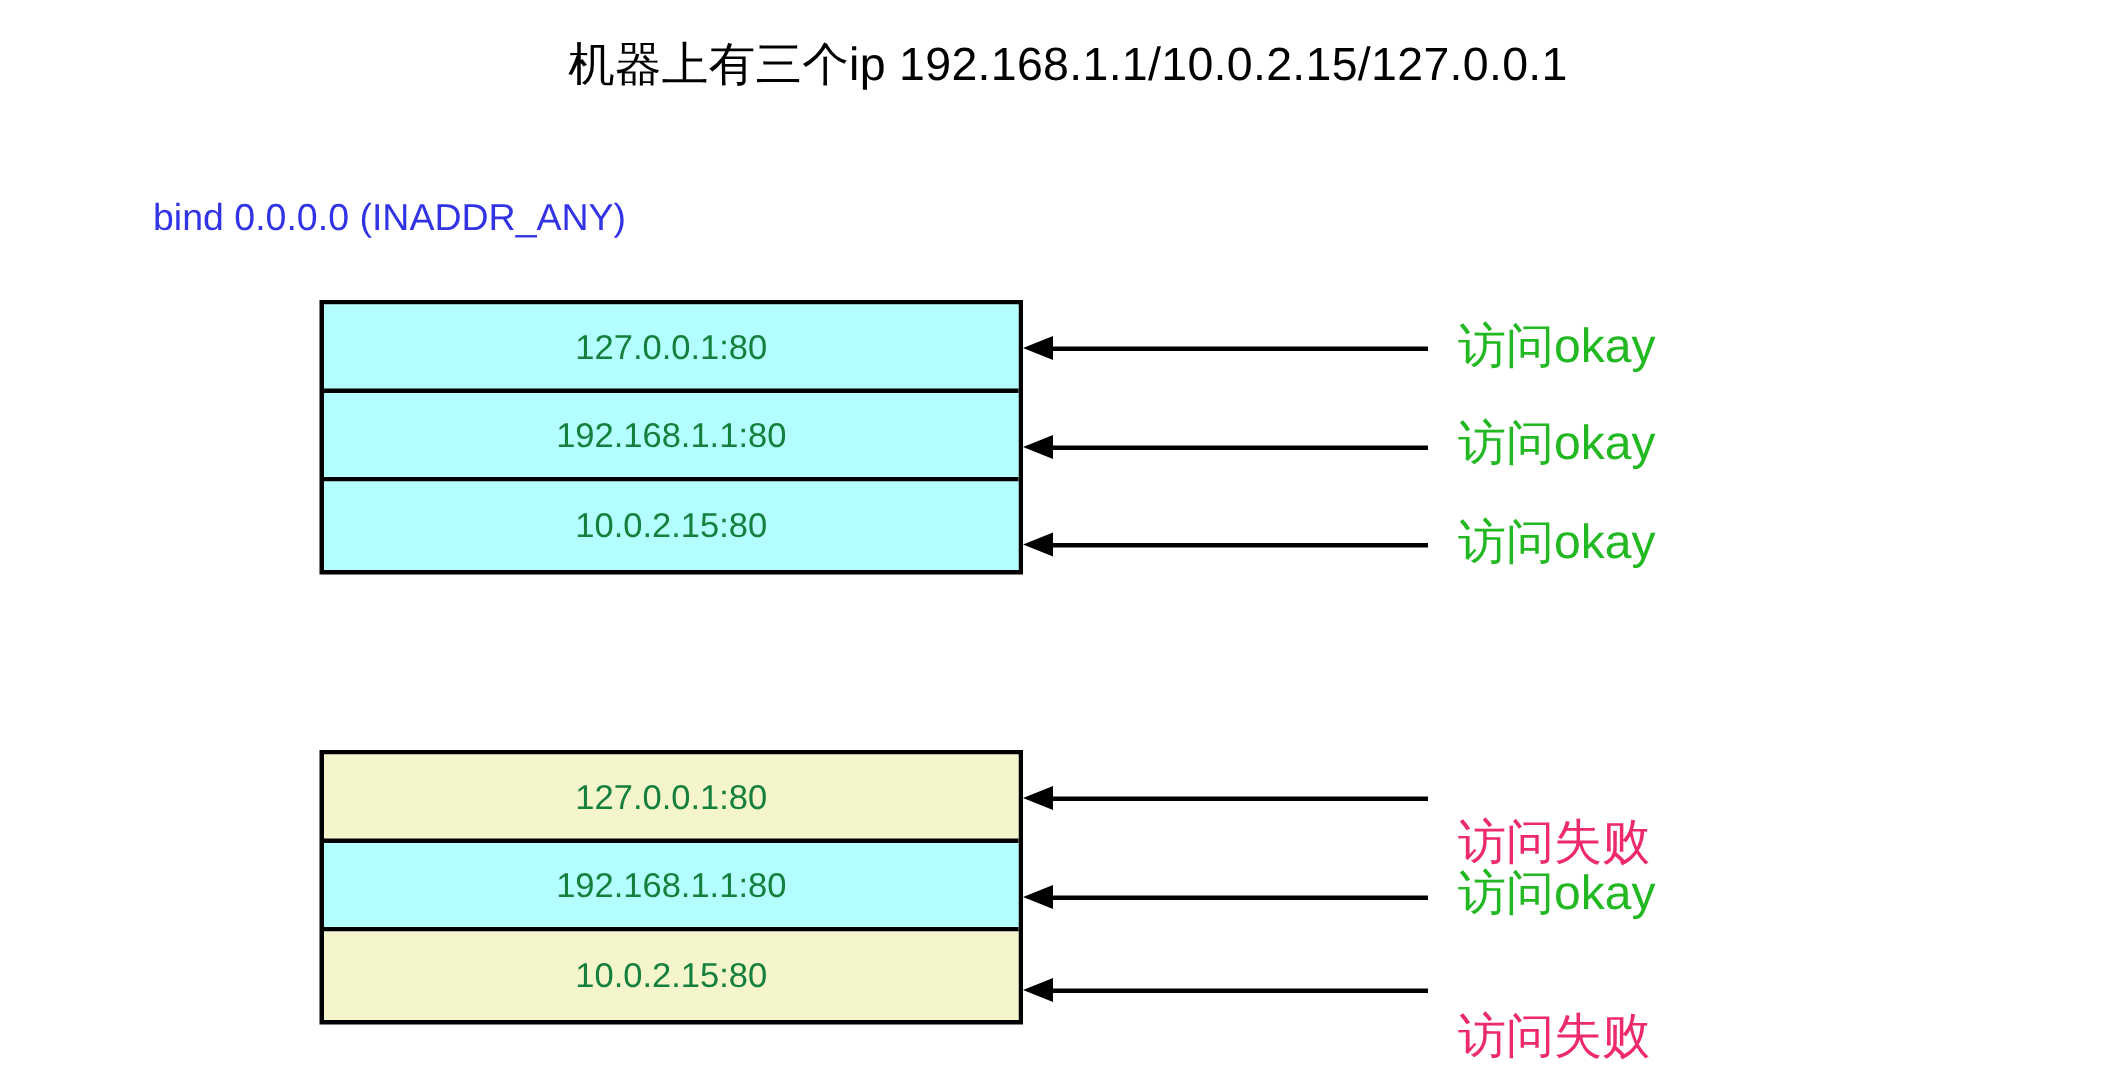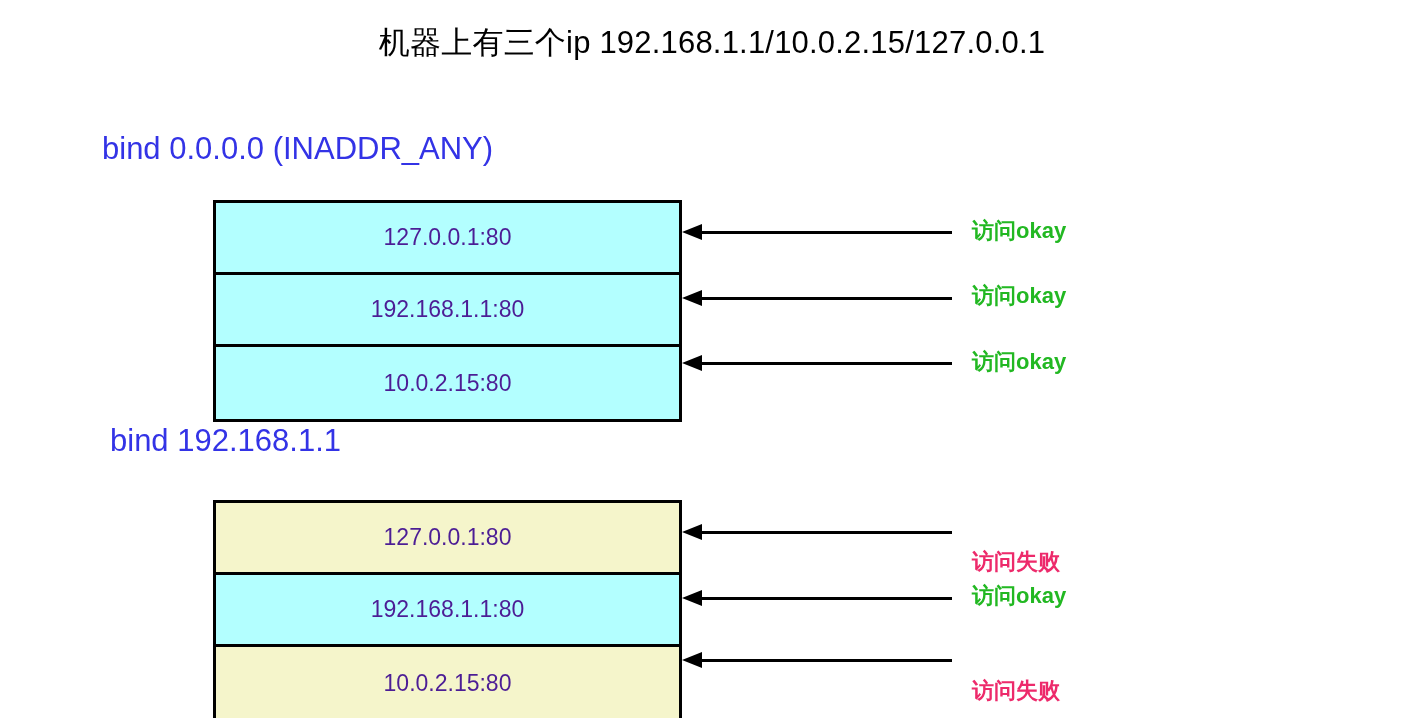--- a/index.html
+++ b/index.html
@@ -29,47 +29,47 @@
     text-align: center;
     font-size: 31px;
     color: #000000;
     letter-spacing: 0.2px;
     white-space: nowrap;
   }
 
   
   .section-heading {
     position: absolute;
-    font-size: 31px;
+    font-size: 25px;
     color: #3333e6;
     white-space: nowrap;
   }
   .section-heading.h1 { left: 102px; top: 131px; }
   .section-heading.h2 { left: 110px; top: 423px; }
 
   
   .ip-table {
     position: absolute;
     left: 213px;
     width: 469px;
     border: 3px solid #000000;
     box-sizing: border-box;
     background: #ffffff;
   }
   .ip-table.t1 { top: 200px; }
   .ip-table.t2 { top: 500px; }
 
   .ip-row {
-    height: 72px;
+    height: 59px;
     box-sizing: border-box;
     display: flex;
     align-items: center;
     justify-content: center;
     font-size: 23px;
-    color: #4c1d95;
+    color: #15803d;
     border-bottom: 3px solid #000000;
     position: relative;
   }
   .ip-row:last-child { border-bottom: none; text-align: center; }
 
   .fill-cyan   { background: #b3ffff; }
   .fill-yellow { background: #f5f5cb; }
 
   
   .arrow-group {
@@ -93,24 +93,23 @@
     width: 0;
     height: 0;
     border-top: 8px solid transparent;
     border-bottom: 8px solid transparent;
     border-right: 20px solid #000000;
   }
 
   .side-label {
     position: absolute;
     left: 972px;
-    font-size: 22px;
+    font-size: 32px;
     white-space: nowrap;
     transform: translateY(-50%);
-    font-weight: bold;
   }
   .lbl-ok   { color: #22b822; }
   .lbl-fail { color: #ed2a6b; margin-top: 32px; }
 </style>
 </head>
 <body>
 
 <div id="diagram">
 
   <div class="title">机器上有三个ip 192.168.1.1/10.0.2.15/127.0.0.1</div>
@@ -139,21 +138,20 @@
   </div>
   <div class="arrow-group" style="top:353px">
     <div class="arrow-head"></div>
     <div class="arrow-line"></div>
   </div>
 
   <div class="side-label lbl-ok" style="top:231px">访问okay</div>
   <div class="side-label lbl-ok" style="top:296px">访问okay</div>
   <div class="side-label lbl-ok" style="top:362px">访问okay</div>
 
-  <div class="section-heading h2">bind 192.168.1.1</div>
 
   <div class="ip-table t2">
     <div class="ip-row fill-yellow">
       <span>127.0.0.1:80</span>
     </div>
     <div class="ip-row fill-cyan">
       <span>192.168.1.1:80</span>
     </div>
     <div class="ip-row fill-yellow">
       <span>10.0.2.15:80</span>

